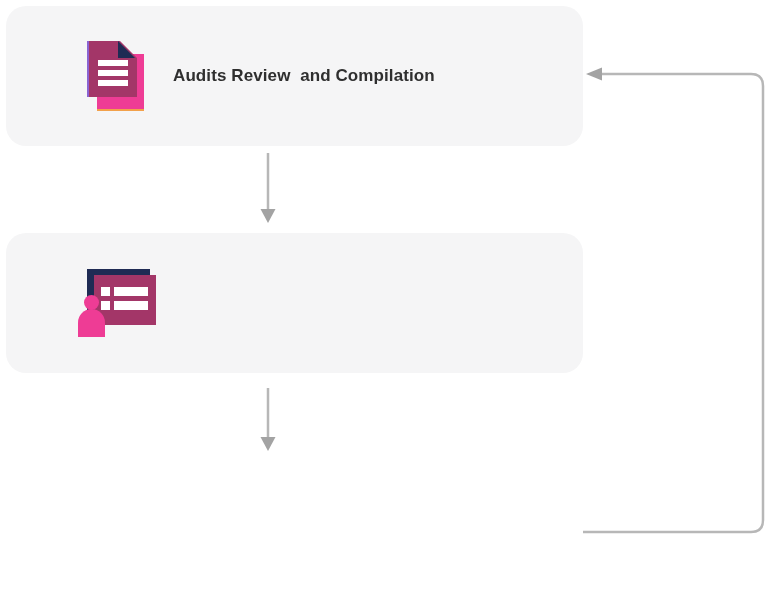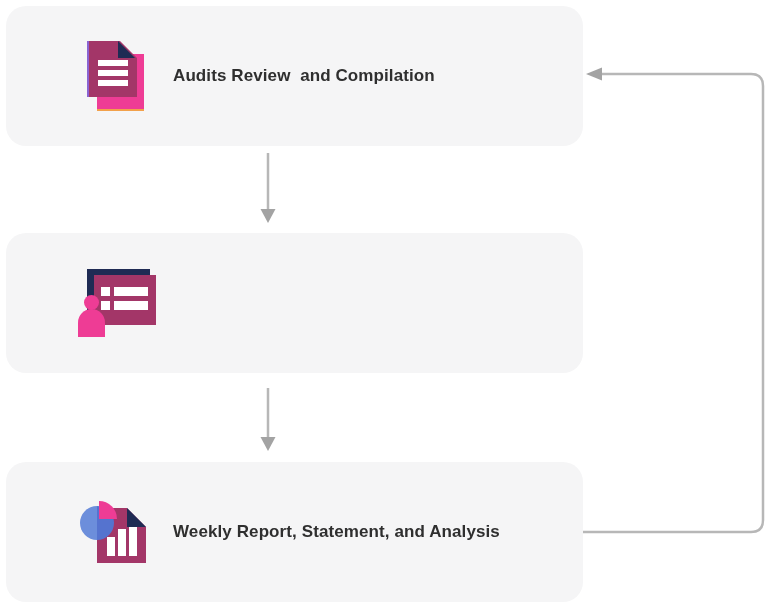--- a/index.html
+++ b/index.html
@@ -109,33 +109,20 @@
         <div class="board-row r2">
           <div class="bullet"></div>
           <div class="bar"></div>
         </div>
       </div>
       <div class="person-head"></div>
       <div class="person-body"></div>
     </div>
   </section>
 
-  <section class="step step-3">
-    <div class="icon report-icon">
-      <div class="report-doc">
-        <div class="vbar b1"></div>
-        <div class="vbar b2"></div>
-        <div class="vbar b3"></div>
-      </div>
-      <div class="report-fold"></div>
-      <div class="pie-circle"></div>
-      <div class="pie-wedge"></div>
-    </div>
-    <div class="label">Weekly Report, Statement, and Analysis</div>
-  </section>
 
   <svg class="connectors" viewBox="0 0 768 609" xmlns="http://www.w3.org/2000/svg">
 
     <path d="M268 153 L268 209" stroke="#b7b7b7" stroke-width="2.5" fill="none"></path>
     <polygon points="260.5,209 275.5,209 268,223" fill="#a3a3a3"></polygon>
 
     <path d="M268 388 L268 437" stroke="#b7b7b7" stroke-width="2.5" fill="none"></path>
     <polygon points="260.5,437 275.5,437 268,451" fill="#a3a3a3"></polygon>
 
     <path d="M583 532 L751 532 Q763 532 763 520 L763 86 Q763 74 751 74 L602 74" stroke="#b7b7b7" stroke-width="2.5" fill="none"></path>

